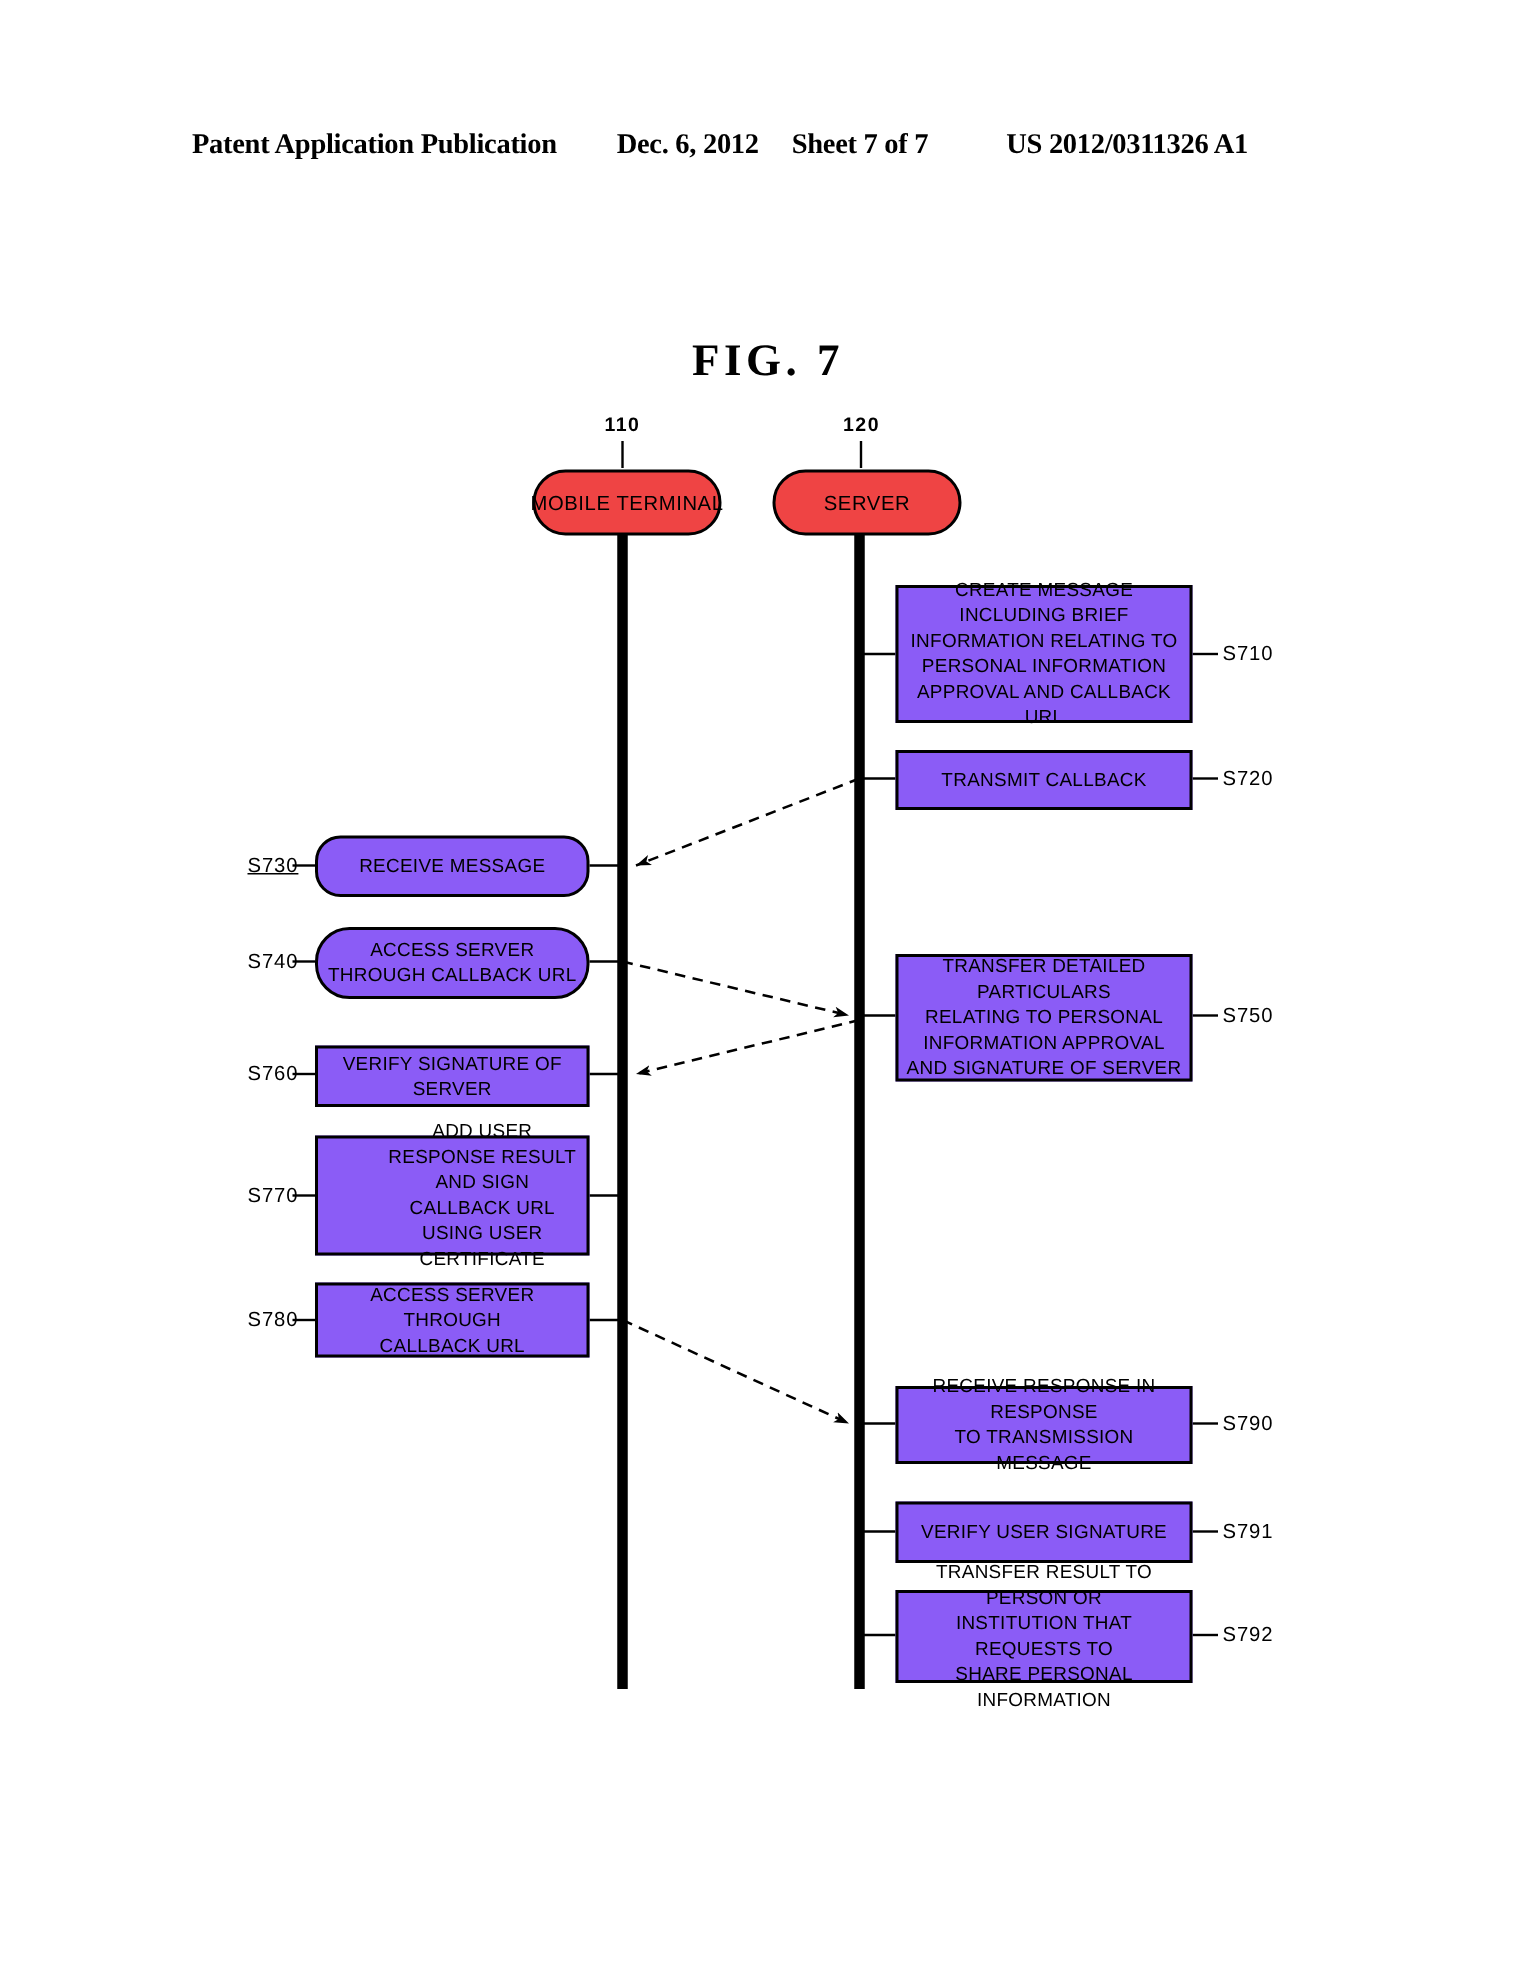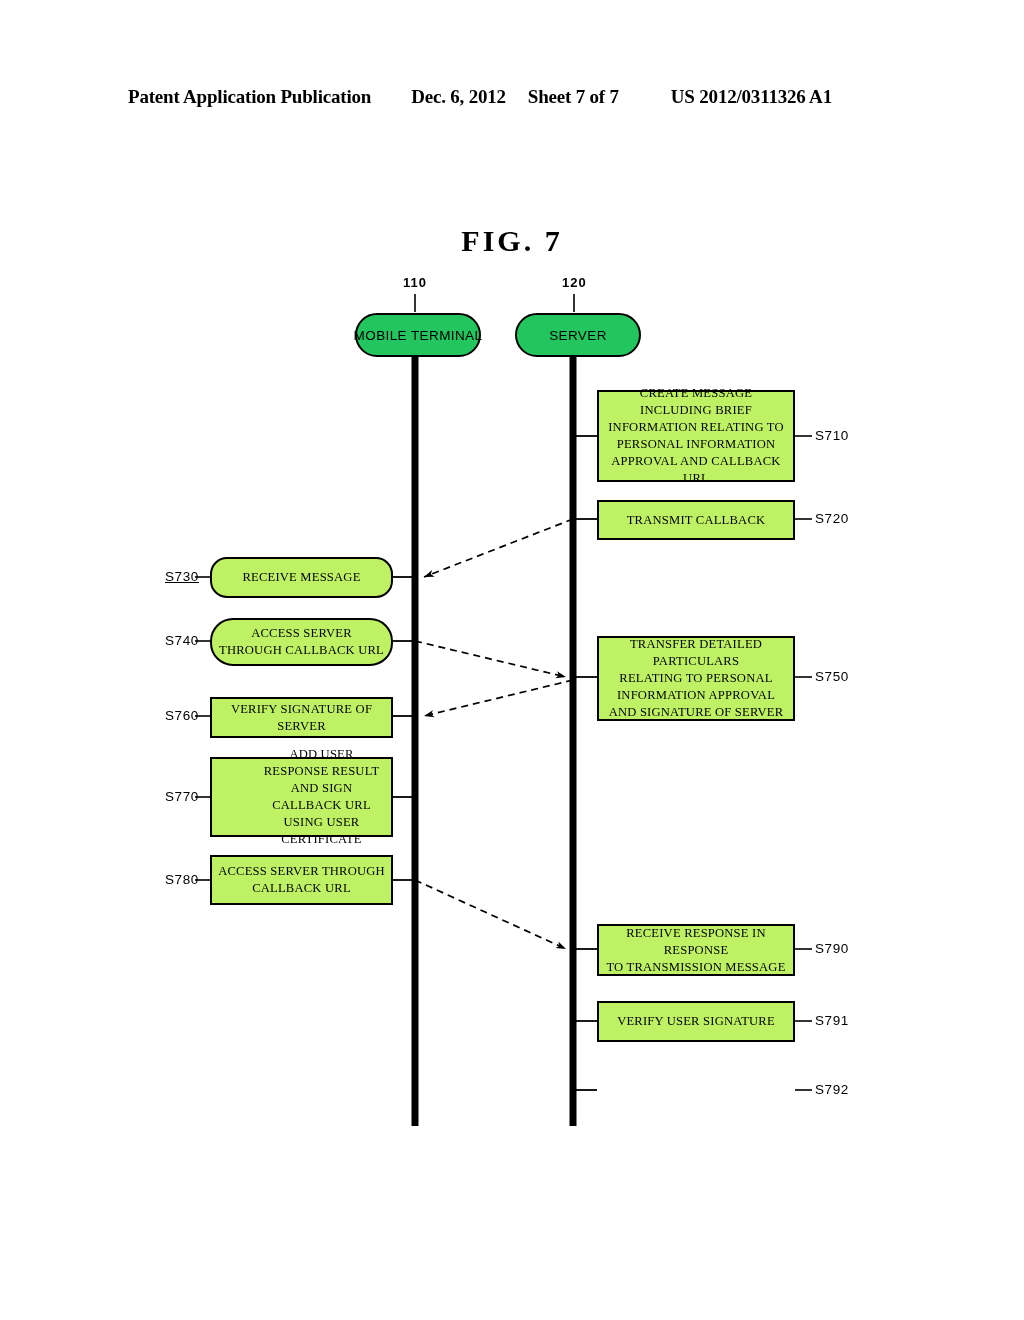--- a/index.html
+++ b/index.html
@@ -61,50 +61,49 @@
     position: absolute;
     left: 0;
     top: 0;
   }
 
   
   .actor {
     position: absolute;
     border: 2.5px solid #000;
     border-radius: 22px;
-    background: #22c55e;
+    background: #ef4444;
     display: flex;
     align-items: center;
     justify-content: center;
     font-size: 13.5px;
     letter-spacing: 0.4px;
     white-space: nowrap;
   }
   .ref-num {
     position: absolute;
     font-size: 13px;
     letter-spacing: 1px;
     font-weight: bold;
   }
 
   
   .pbox {
     position: absolute;
     border: 2px solid #000;
-    background: #bef264;
+    background: #8b5cf6;
     display: flex;
     align-items: center;
     justify-content: flex-start;
     text-align: center;
     font-size: 12.6px;
     line-height: 17px;
     letter-spacing: 0.2px;
     padding: 0 4px;
     box-sizing: border-box;
-    font-family: Liberation Serif, serif;
   }
   .pbox span { display: block; width: 100%; }
 
   .step-label {
     position: absolute;
     font-size: 13.5px;
     letter-spacing: 0.6px;
     white-space: nowrap;
   }
 </style>
@@ -205,20 +204,25 @@
     <span style="white-space: pre-line;">RECEIVE RESPONSE IN RESPONSE
 TO TRANSMISSION MESSAGE</span>
   </div>
   <div class="step-label" style="left:815px; top:941px;">S790</div>
 
   <div class="pbox" style="left:597px; top:1001px; width:198px; height:41px;">
     <span style="white-space: pre-line;">VERIFY USER SIGNATURE</span>
   </div>
   <div class="step-label" style="left:815px; top:1013px;">S791</div>
 
+  <div class="pbox" style="left:597px; top:1060px; width:198px; height:62px;">
+    <span style="white-space: pre-line;">TRANSFER RESULT TO PERSON OR
+INSTITUTION THAT REQUESTS TO
+SHARE PERSONAL INFORMATION</span>
+  </div>
   <div class="step-label" style="left:815px; top:1082px;">S792</div>
 
   <div class="pbox" style="left:210px; top:557px; width:183px; height:41px;border-radius:17px;">
     <span style="white-space: pre-line;">RECEIVE MESSAGE</span>
   </div>
   <div class="step-label" style="left:165px; top:569px;text-decoration:underline;">S730</div>
 
   <div class="pbox" style="left:210px; top:618px; width:183px; height:48px;border-radius:23px;">
     <span style="white-space: pre-line;">ACCESS SERVER
 THROUGH CALLBACK URL</span>

